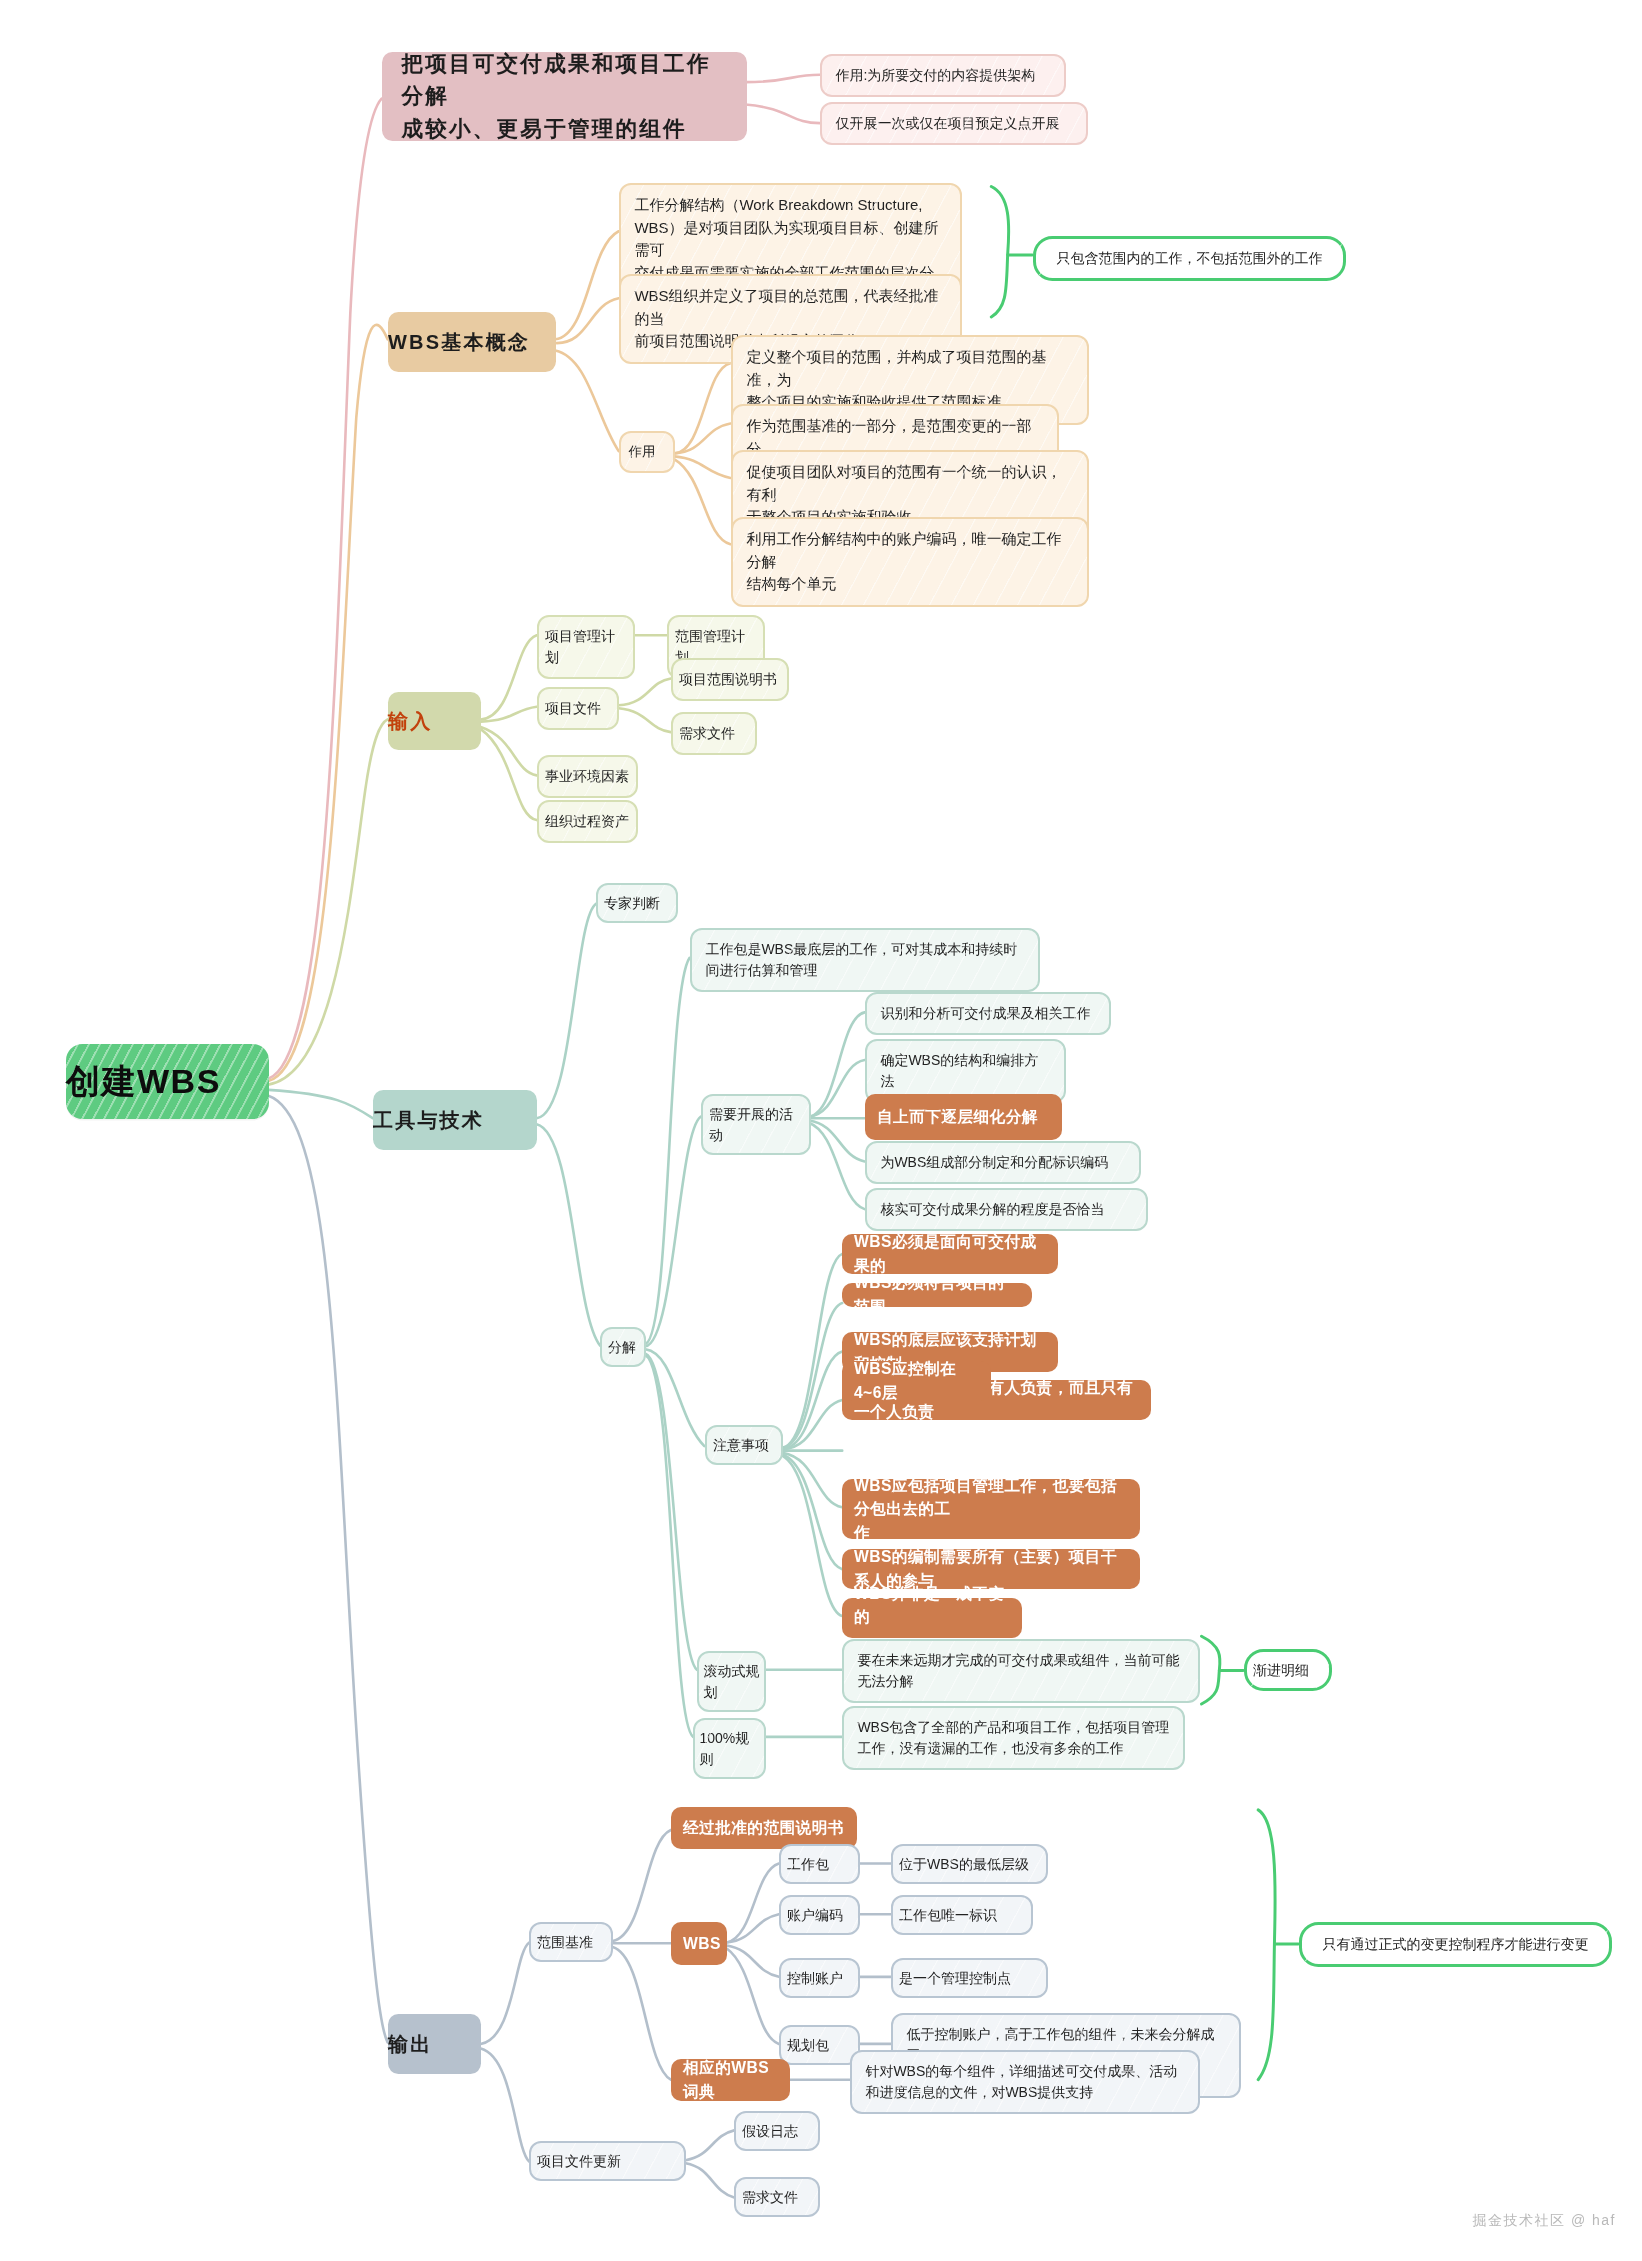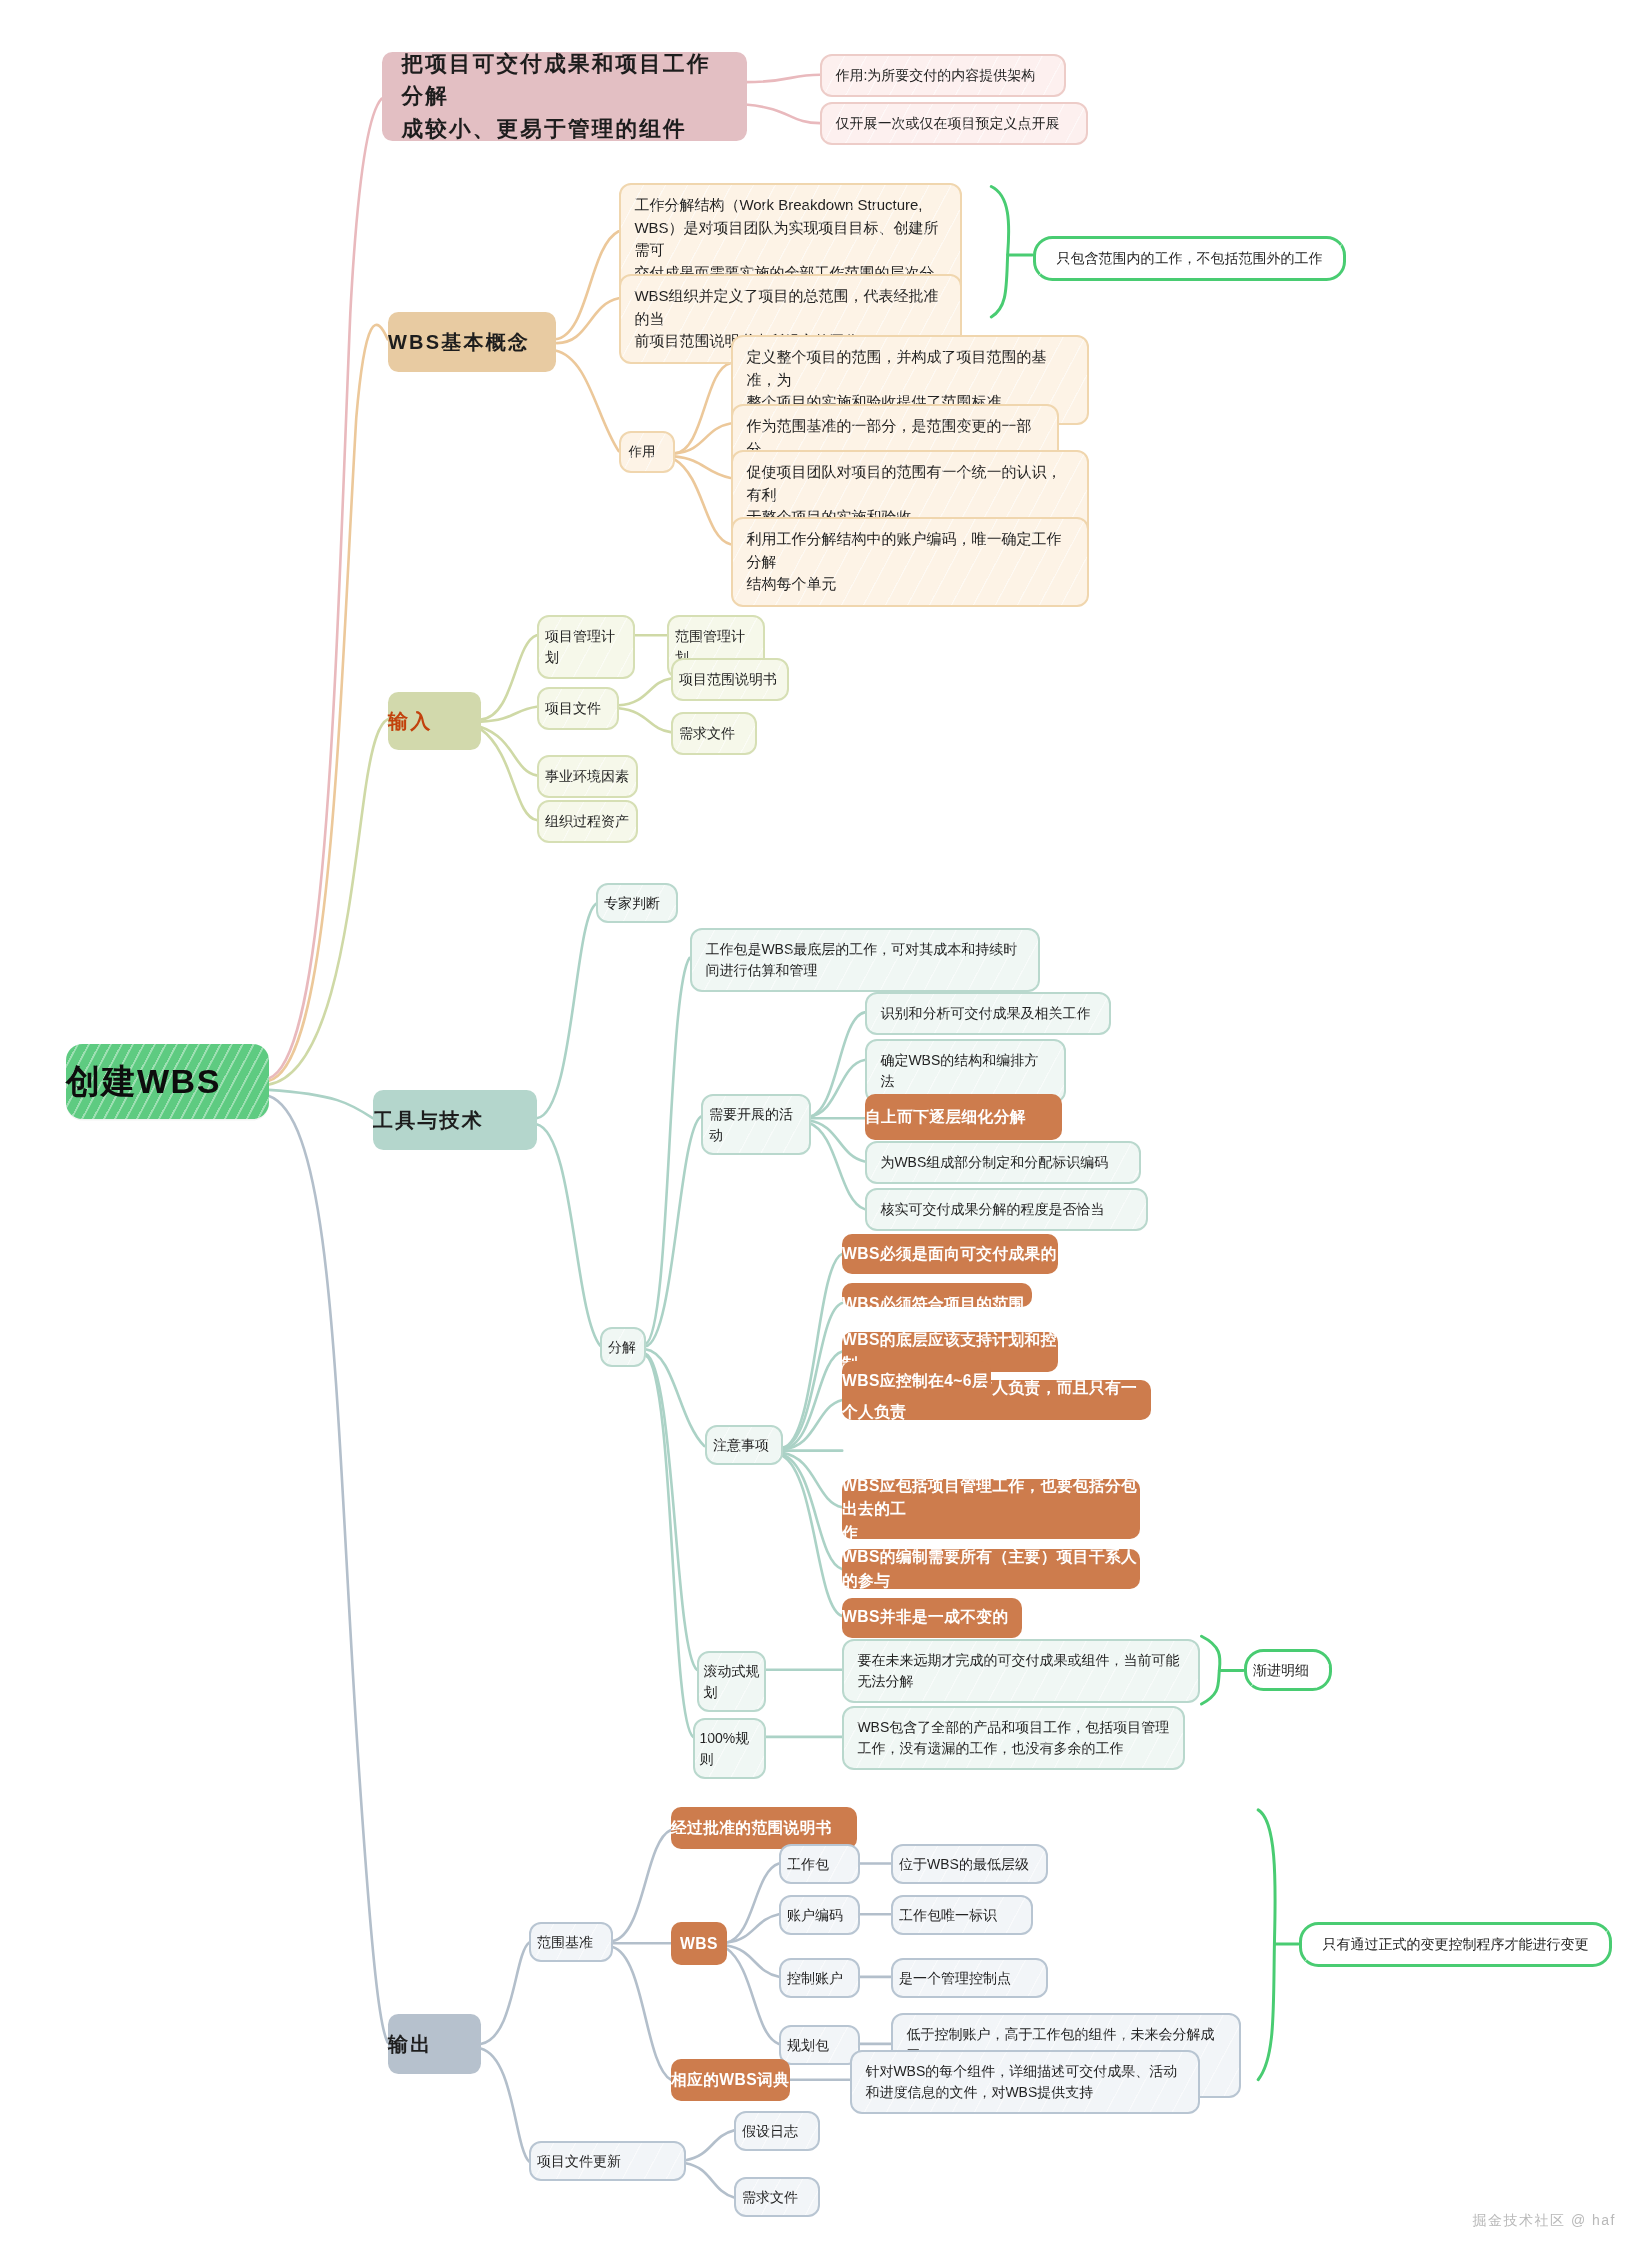--- a/index.html
+++ b/index.html
@@ -85,21 +85,21 @@
     background:repeating-linear-gradient(118deg,
         rgba(255,255,255,.55) 0px,rgba(255,255,255,.55) 0.7px,
         rgba(255,255,255,0) 1.5px,rgba(255,255,255,0) 19.4px);
   }
 
   
   .fill-orange{
     background:#cd7c4d;
     color:#ffffff;
     border-radius:10px;
-    padding:9px 0;
+    padding:9px 12px;
     font-size:15.7px;
     font-weight:bold;
     letter-spacing:0.4px;
   }
   .small{font-size:14px;}
   .tiny{font-size:13.4px;}
 
   .watermark{
     position:absolute;
     color:#b9b9b9;
@@ -326,21 +326,21 @@
   <div class="node bub mint small" style="left:865px;top:1188px;width:283px;">
     <span class="txt">核实可交付成果分解的程度是否恰当</span>
   </div>
 
   <div class="node bub mint small" style="left:705px;top:1425px;width:78px;justify-content:center;padding:7.5px 6px;">
     <span class="txt">注意事项</span>
   </div>
   <div class="node fill-orange" style="position:absolute;left:842px;top:1234px;width:216px;height:40px;display:flex;align-items:center;">
     <span class="txt">WBS必须是面向可交付成果的</span>
   </div>
-  <div class="node fill-orange" style="position:absolute;left:842px;top:1283px;width:190px;height:24px;display:flex;align-items:flex-start;">
+  <div class="node fill-orange" style="position:absolute;left:842px;top:1283px;width:190px;height:24px;display:flex;align-items:center;">
     <span class="txt">WBS必须符合项目的范围</span>
   </div>
   <div class="node fill-orange" style="position:absolute;left:842px;top:1332px;width:216px;height:40px;display:flex;align-items:center;">
     <span class="txt">WBS的底层应该支持计划和控制</span>
   </div>
   <div class="node fill-orange" style="position:absolute;left:842px;top:1380px;width:309px;height:40px;display:flex;align-items:center;">
     <span class="txt">WBS中的元素必须有人负责，而且只有一个人负责</span>
   </div>
   <div class="node fill-orange" style="position:absolute;left:842px;top:1361px;width:149px;height:40px;display:flex;align-items:center;">
     <span class="txt">WBS应控制在4~6层</span>

